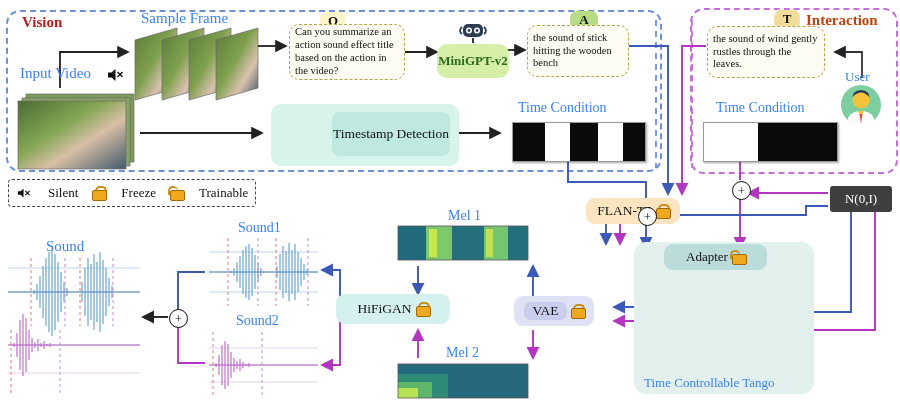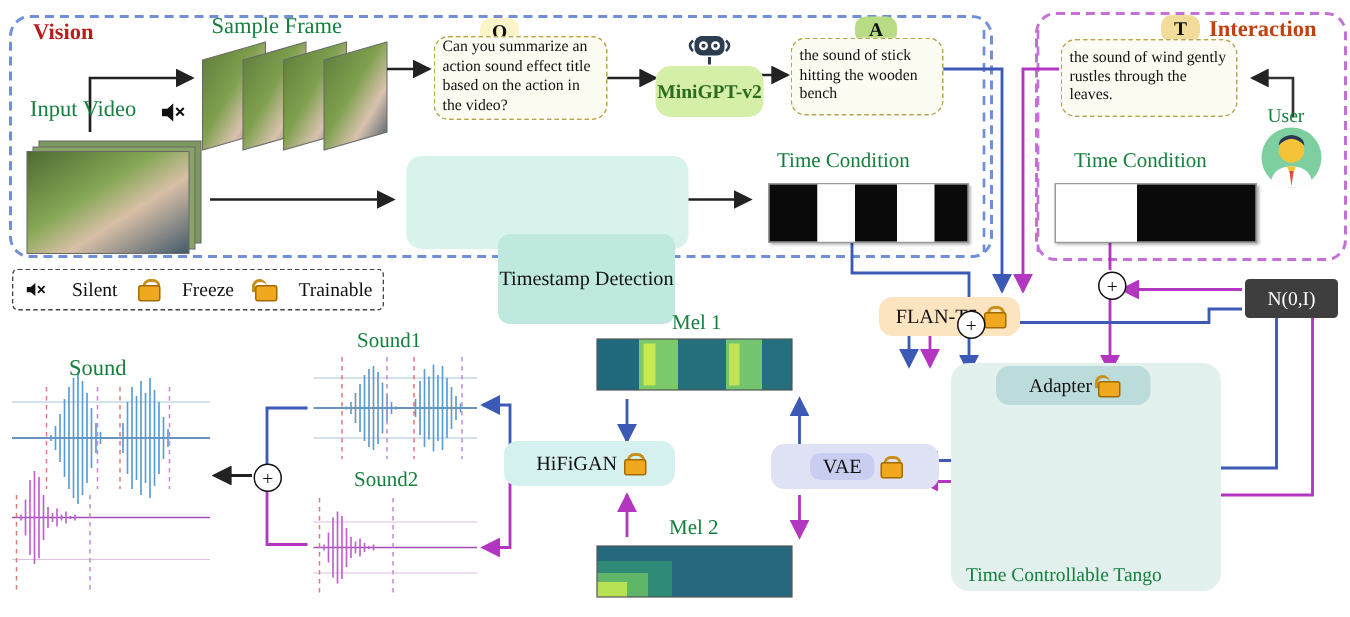--- a/index.html
+++ b/index.html
@@ -1,19 +1,19 @@
 <!DOCTYPE html>
 <html><head>
 <meta charset="utf-8">
 <style>
   html,body{margin:0;padding:0;background:#ffffff;}
   body{width:900px;height:411px;position:relative;overflow:hidden;
        font-family:"Liberation Serif", serif;color:#111;}
   .abs{position:absolute;}
-  .lbl{font-family:"Liberation Serif", serif;color:#15803d;white-space:nowrap;}
+  .lbl{font-family:"Liberation Serif", serif;color:#3b82f6;white-space:nowrap;}
 
   
   .panel{position:absolute;border:2px dashed #6f8fd8;border-radius:14px;}
   .panel.interaction{border-color:#c56fd8;}
   .panel-title{position:absolute;font-size:15px;font-weight:bold;}
   .vision-title{color:#b91c1c;}
   .interaction-title{color:#c2410c;}
 
   
   .box{position:absolute;box-sizing:border-box;display:flex;align-items:center;
@@ -395,22 +395,22 @@
     <circle cx="21" cy="21" r="20" fill="#7ecfa0"></circle>
     <circle cx="21" cy="16" r="8.5" fill="#f5c33a"></circle>
     <path d="M12.5,13 Q21,4 29.5,13 Q29.5,7 21,6 Q12.5,7 12.5,13z" fill="#2a3a55"></path>
     <path d="M7,41 Q7,27 21,27 Q35,27 35,41 Z" fill="#fdfdfd"></path>
     <path d="M18,27 L21,34 L24,27 Z" fill="#f5c33a"></path>
     <path d="M19.6,30 L21,40 L22.4,30 Z" fill="#e2483c"></path>
   </svg>
 </div>
 
 <div class="box tsbox" style="left:271px;top:104px;width:188px;height:62px;"></div>
-<div class="box tsinner" style="left:332px;top:112px;width:118px;height:60px;
-     display:flex;align-items:center;justify-content:center;margin-top:44px;">Timestamp Detection</div>
+<div class="box tsinner" style="left:332px;top:112px;width:118px;height:44px;
+     display:flex;align-items:center;justify-content:center;">Timestamp Detection</div>
 
 <div class="lbl abs" style="left:518px;top:100px;font-size:14px;">Time Condition</div>
 <div class="tc" style="left:512px;top:122px;width:132px;height:38px;">
   <span style="flex:1.1;background:#0a0a0a;"></span>
   <span style="flex:0.85;background:#fff;"></span>
   <span style="flex:0.95;background:#0a0a0a;"></span>
   <span style="flex:0.85;background:#fff;"></span>
   <span style="flex:0.75;background:#0a0a0a;"></span>
 </div>
 
@@ -464,21 +464,21 @@
 <div class="lbl abs" style="left:644px;top:375px;font-size:13px;">Time Controllable Tango</div>
 
 <div class="box adapter" style="left:664px;top:244px;width:103px;height:26px;">
   <span>Adapter</span>
   <span class="lock open">
     <span class="shackle"></span>
       <span class="body"></span>
   </span>
 </div>
 
-<div class="box vae-wrap" style="left:514px;top:296px;width:112px;height:30px;">
+<div class="box vae-wrap" style="left:514px;top:296px;width:80px;height:30px;">
   <span class="vae">VAE</span>
   <span class="lock">
     <span class="shackle"></span>
       <span class="body"></span>
   </span>
 </div>
 
 <div class="box hifigan" style="left:336px;top:294px;width:114px;height:30px;">
   <span>HiFiGAN</span>
   <span class="lock">

